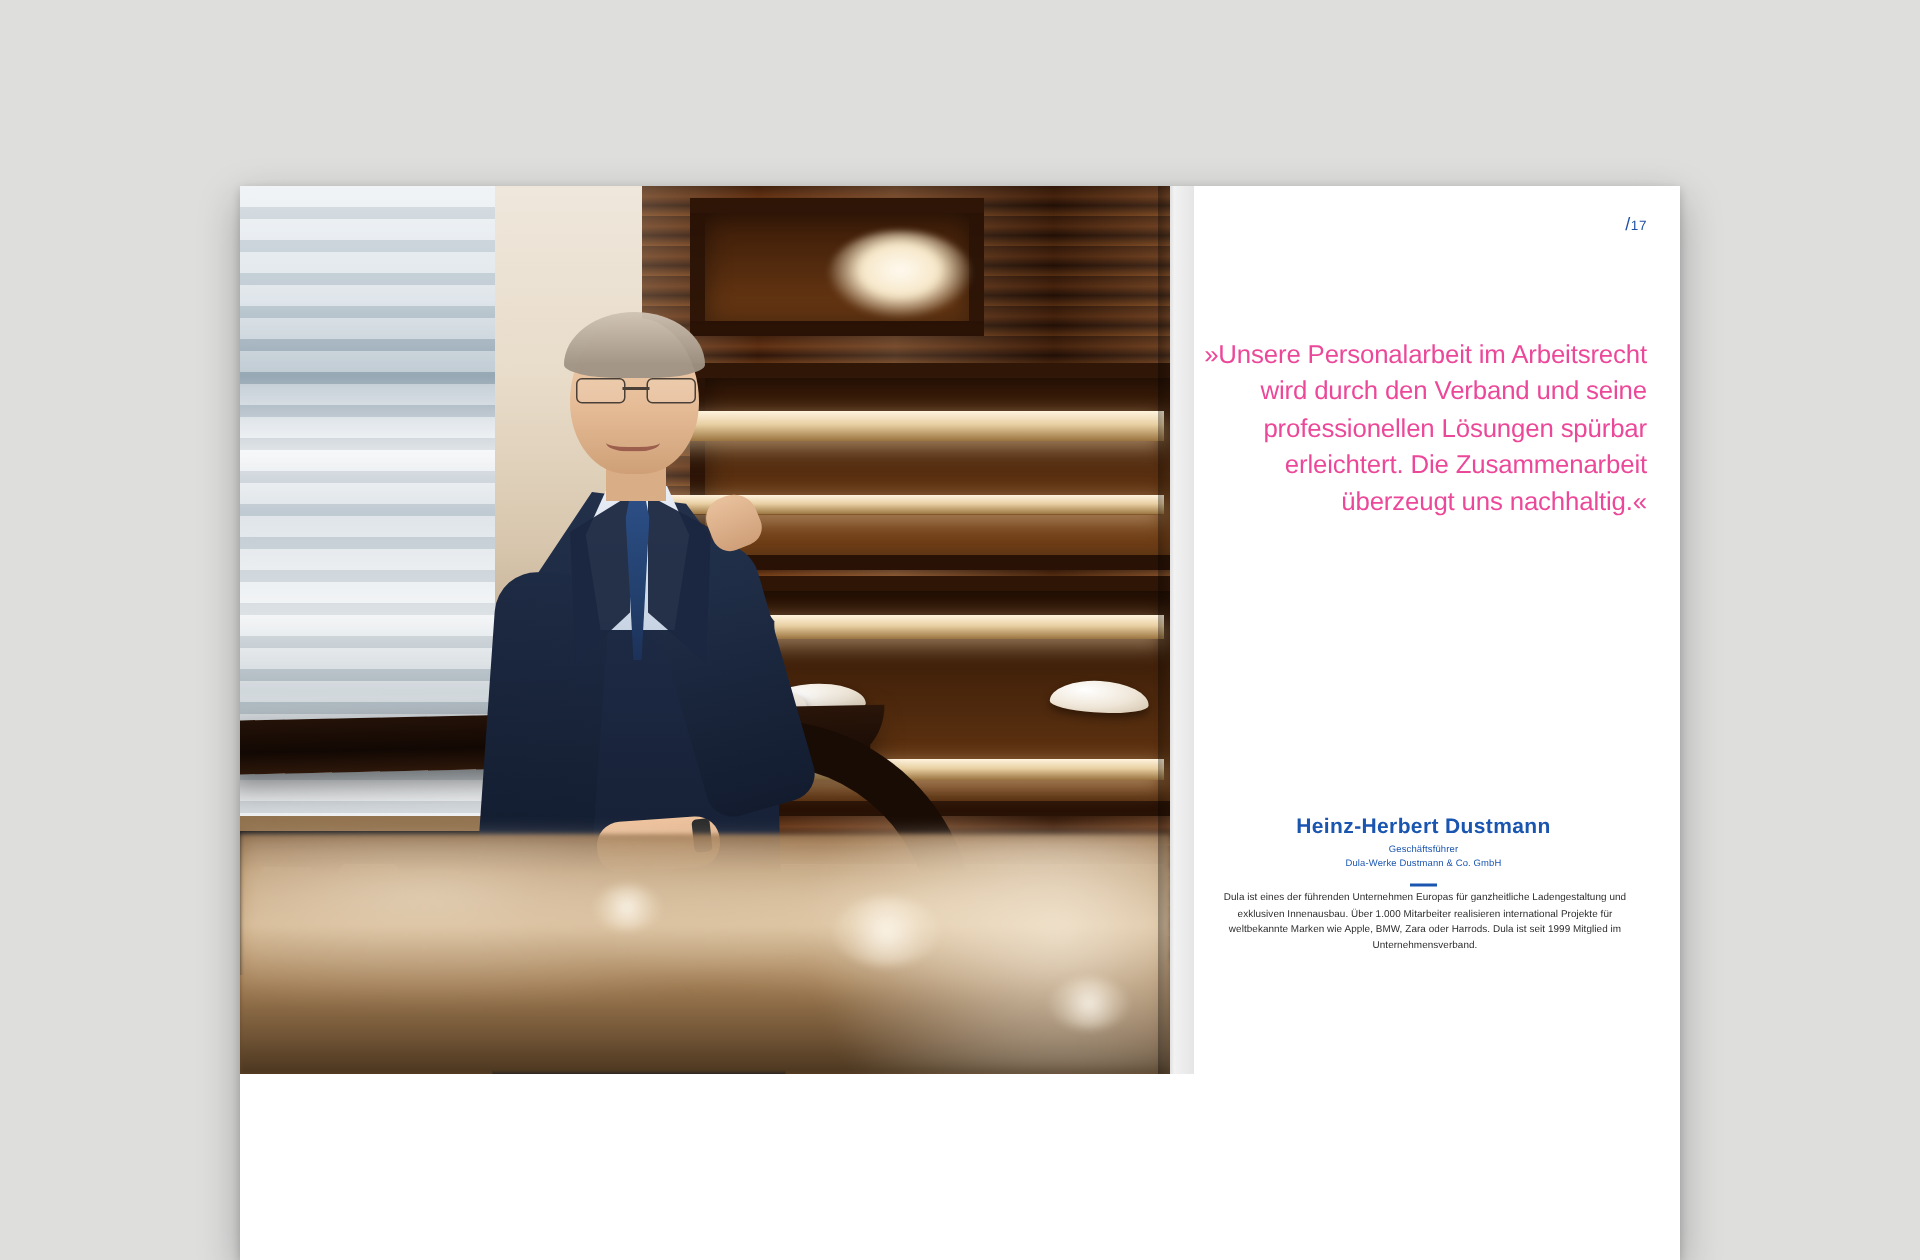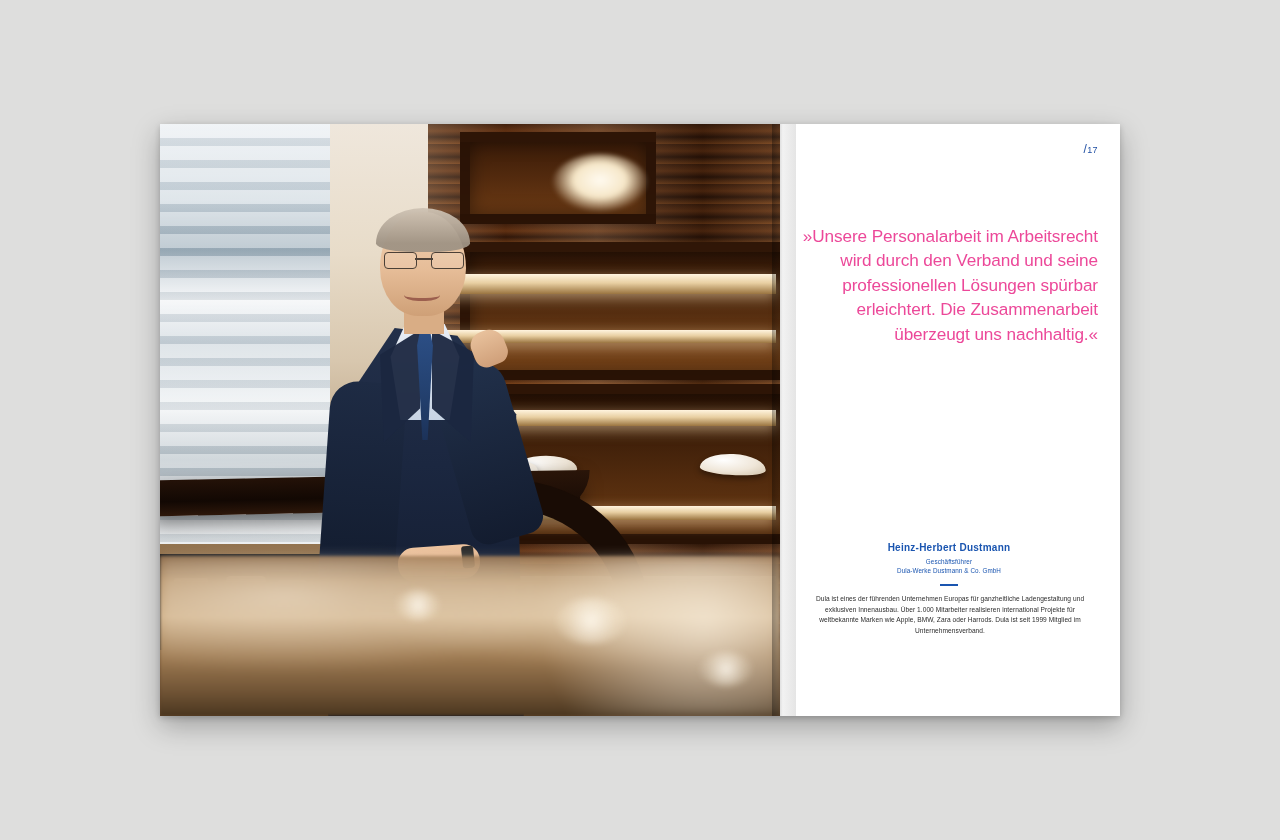--- a/index.html
+++ b/index.html
@@ -18,21 +18,21 @@
     height: 840px;
     background: #dededd;
   }
 
   
   .spread {
     position: absolute;
     left: 160px;
     top: 124px;
     width: 960px;
-    height: 592px;
+    height: 716px;
     display: flex;
     box-shadow: 0 10px 26px rgba(0,0,0,0.28), 0 2px 6px rgba(0,0,0,0.18);
     background: #fff;
   }
 
   
   .page-left {
     position: relative;
     width: 620px;
     height: 592px;
@@ -302,21 +302,21 @@
 
   .credit {
     position: absolute;
     left: 20px;
     right: 22px;
     top: 418px;
     text-align: center;
   }
   .credit .name {
     color: #1a55b0;
-    font-size: 10px;
+    font-size: 14px;
     font-weight: bold;
     letter-spacing: .25px;
     margin-bottom: 4px;
   }
   .credit .role,
   .credit .company {
     color: #1a55b0;
     font-size: 6.3px;
     line-height: 1.45;
     letter-spacing: .1px;

